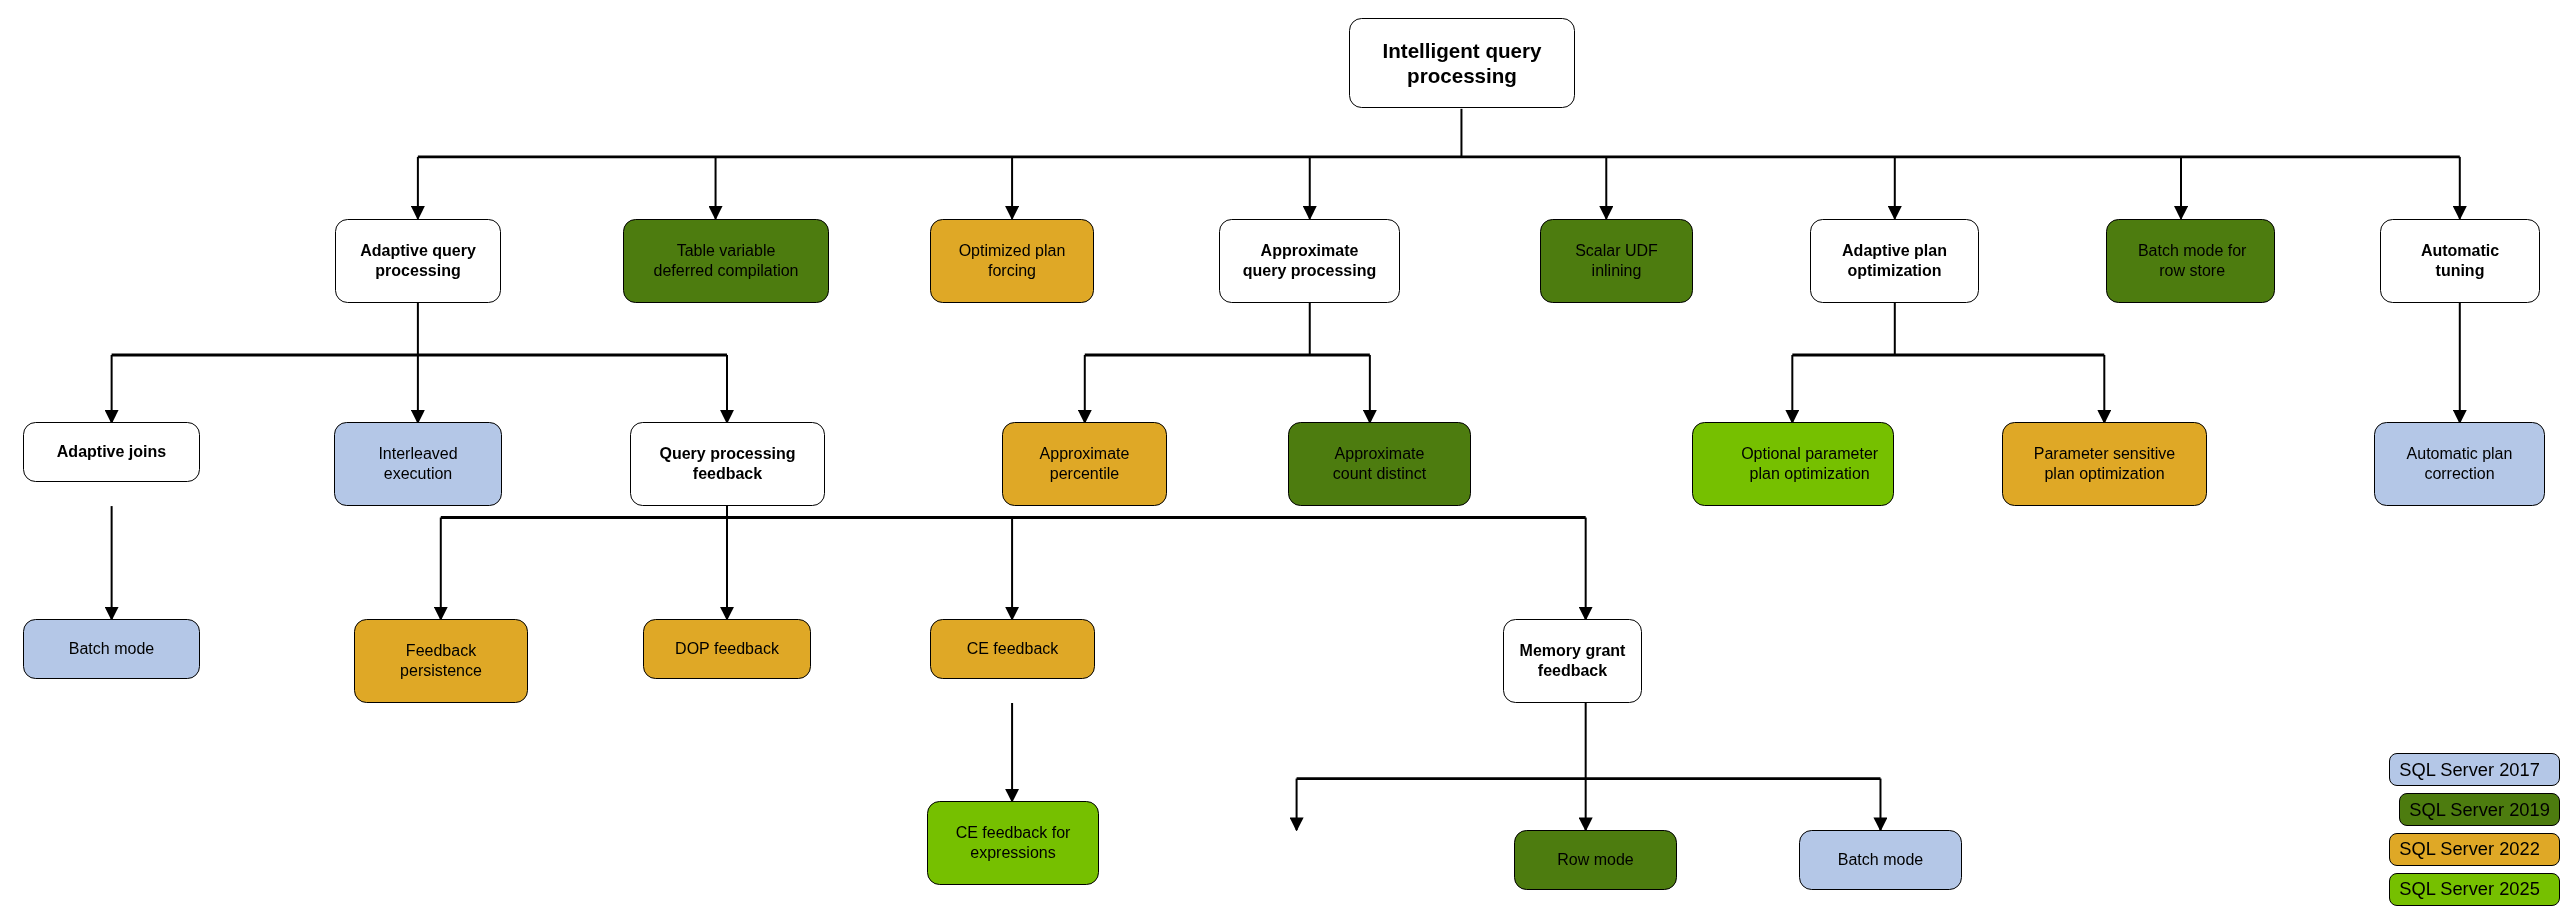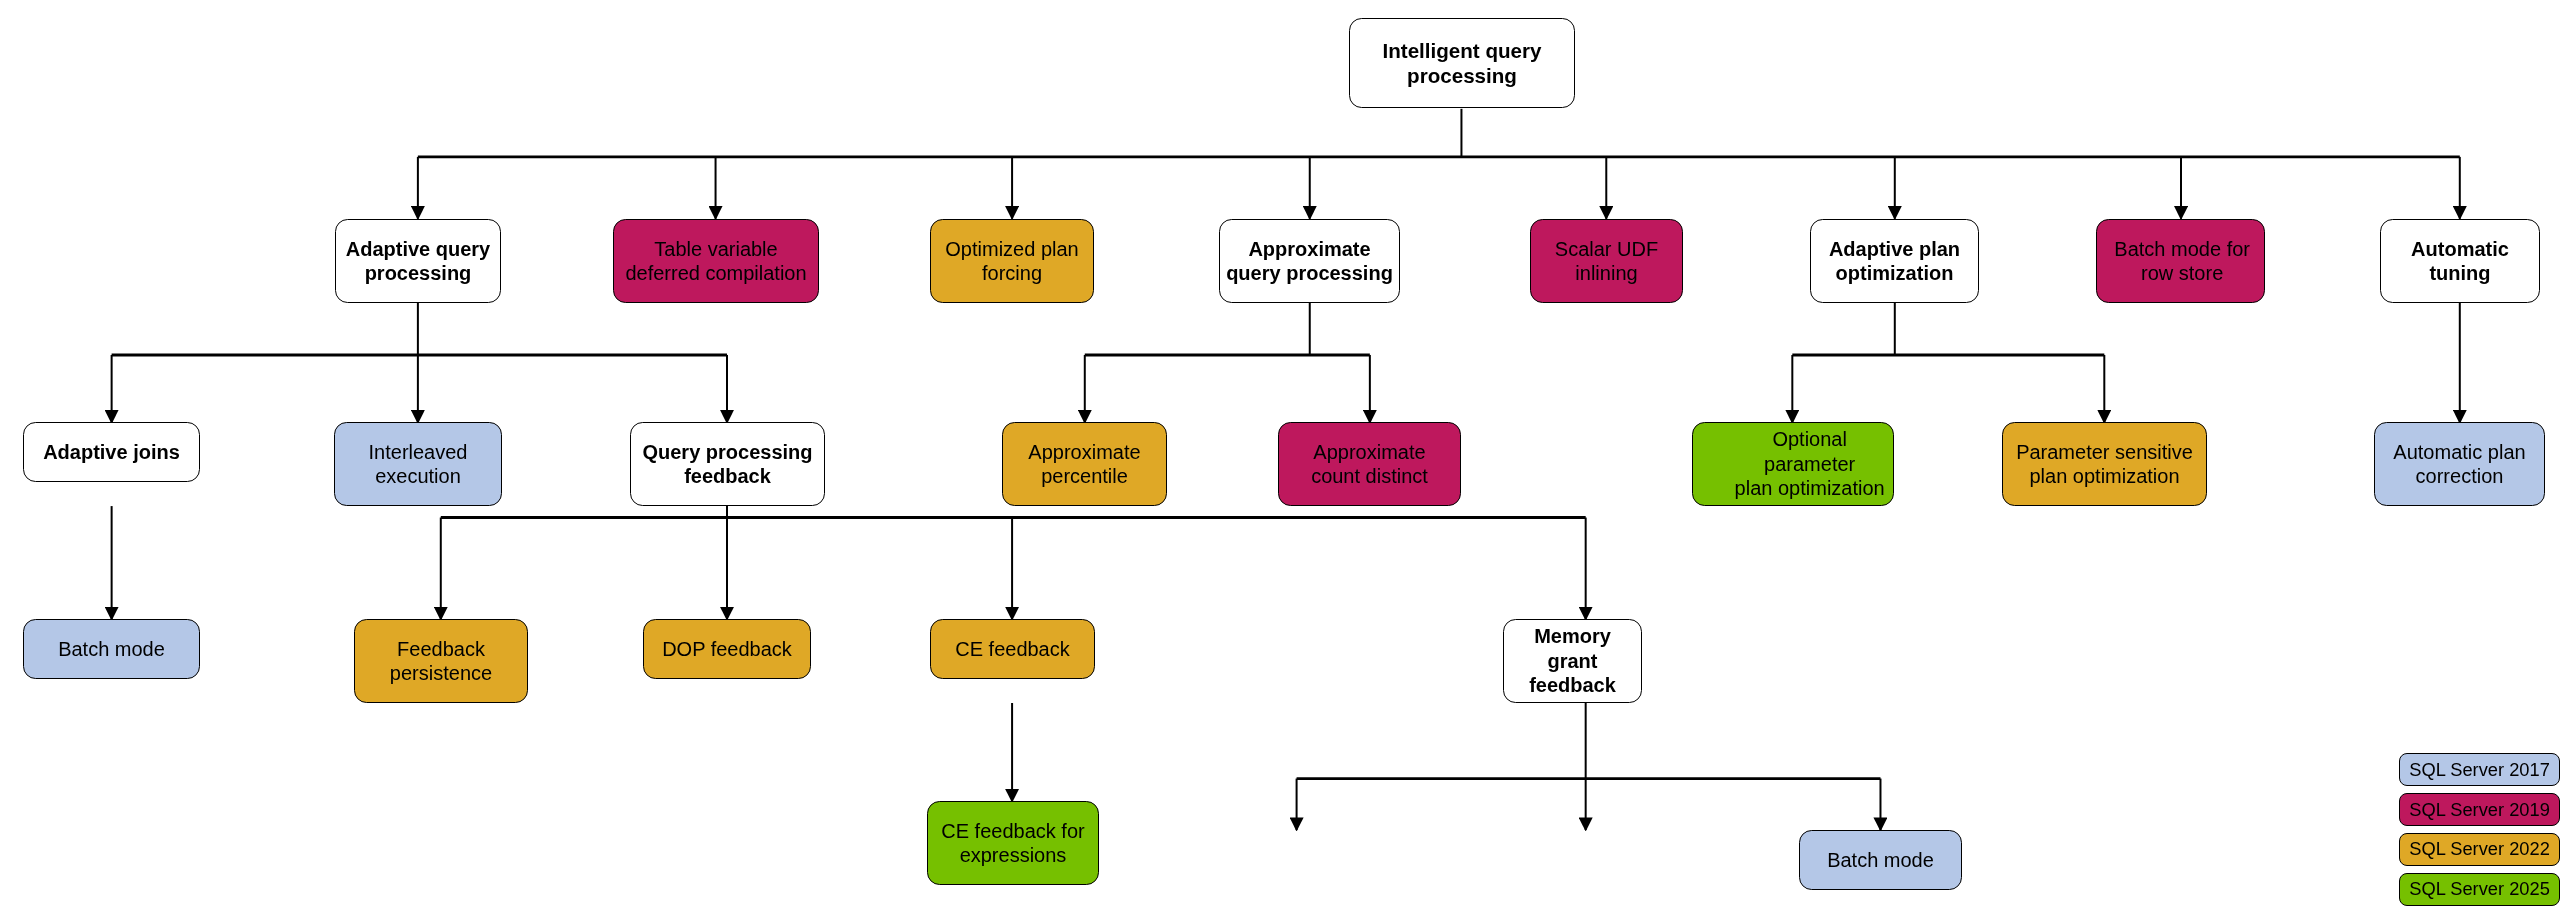--- a/index.html
+++ b/index.html
@@ -25,30 +25,30 @@
   .node {
     position: absolute;
     display: flex;
     align-items: center;
     justify-content: center;
     text-align: center;
     border: 1.7px solid #000000;
     border-radius: 12.6px;
     background: #ffffff;
     color: #000000;
-    font-size: 20px;
+    font-size: 16px;
     line-height: 1.22;
     font-weight: 400;
     padding: 2.3px 5.7px;
     white-space: pre-line;
   }
   .node.root   { font-weight: 700; font-size: 20.6px; }
   .node.bold   { font-weight: 700; }
   .fill-white  { background: #ffffff; }
-  .fill-gray   { background: #be185d; }
+  .fill-gray   { background: #4d7c0f; margin-left: 10px; }
   .fill-blue   { background: #b4c7e7; }
   .fill-amber  { background: #dfa826; }
   .fill-green  { background: #76c000; }
 
   #legend {
     position: absolute;
     right: 16px;
     bottom: 10.3px;
     display: flex;
     flex-direction: column;
@@ -188,20 +188,21 @@
 
   <div class="node fill-amber" style="left:930px; top:619px; width:165px; height:60px;">CE feedback</div>
 
   <div class="node bold fill-white" style="left:1503px; top:619px; width:139px; height:84px;">Memory grant
 feedback</div>
 
   <div class="node fill-green" style="left:927px; top:801px; width:172px; height:84px;">CE feedback for
 expressions</div>
 
 
+  <div class="node fill-gray" style="left:1504px; top:830px; width:163px; height:60px;">Row mode</div>
 
   <div class="node fill-blue" style="left:1799px; top:830px; width:163px; height:60px;">Batch mode</div>
 
   <div id="legend">
     <div class="legend-item fill-blue">SQL Server 2017</div>
     <div class="legend-item fill-gray">SQL Server 2019</div>
     <div class="legend-item fill-amber">SQL Server 2022</div>
     <div class="legend-item fill-green">SQL Server 2025</div>
   </div>
 

